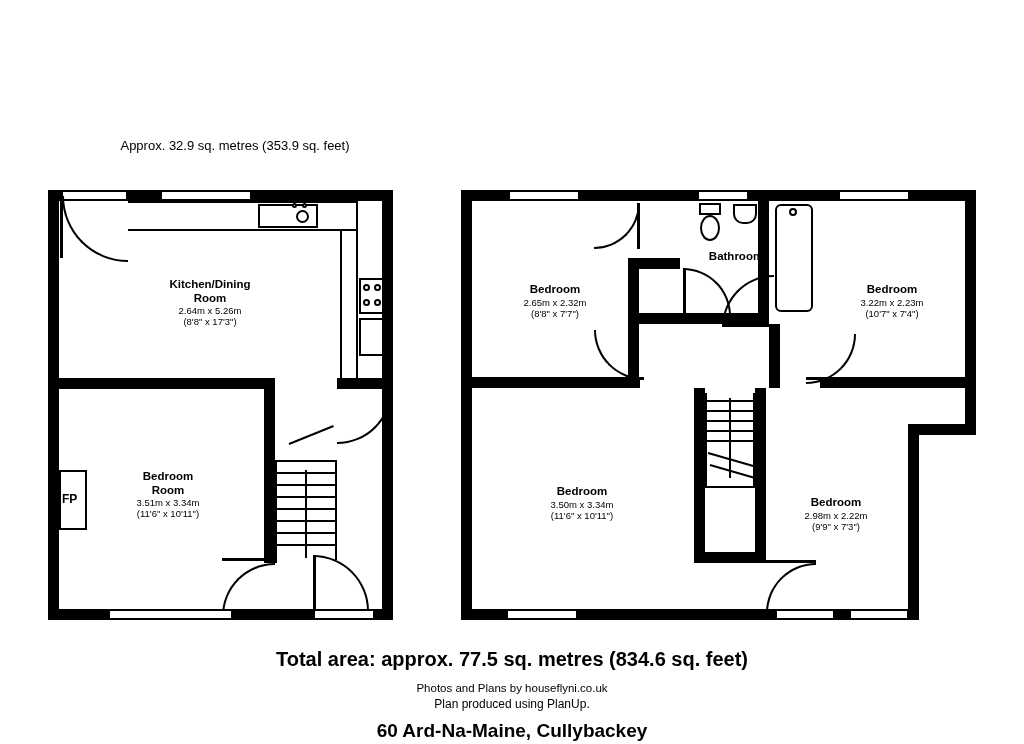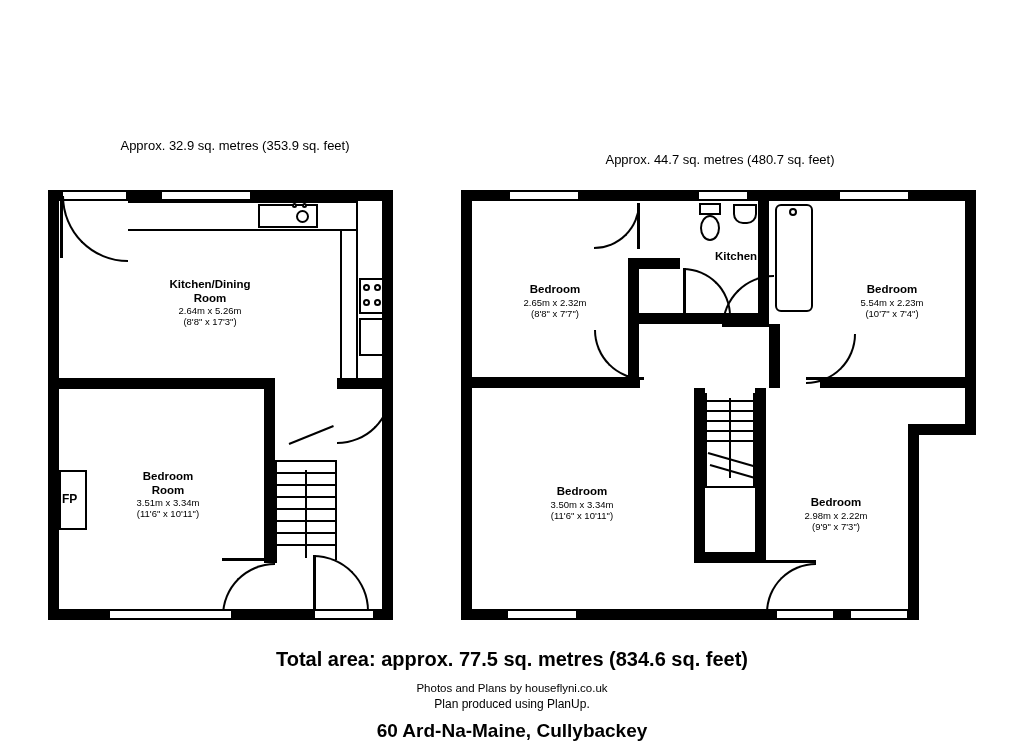--- a/index.html
+++ b/index.html
@@ -147,21 +147,20 @@
     width: 2px;
   }
 </style>
 </head>
 <body>
 
 <div class="plan-root">
 
   <div class="floor-sub" id="gf-sub">Approx. 32.9 sq. metres (353.9 sq. feet)</div>
 
-  <div class="floor-sub" id="ff-sub">Approx. 44.7 sq. metres (480.7 sq. feet)</div>
 
   <div>
 
     <div class="wall" style="left:48px; top:190px; width:345px; height:11px;"></div>
     <div class="wall" style="left:48px; top:190px; width:11px; height:430px;"></div>
     <div class="wall" style="left:382px; top:190px; width:11px; height:430px;"></div>
     <div class="wall" style="left:48px; top:609px; width:345px; height:11px;"></div>
 
     <div class="win" style="left:60px; top:190px; width:68px; height:11px;"></div>
     <div class="win" style="left:160px; top:190px; width:92px; height:11px;"></div>
@@ -291,32 +290,32 @@
     <div class="swing" style="left:766px; top:563px; width:50px; height:50px; border-radius:50px 0 0 0; border-bottom:none; border-right:none;"></div>
     <div class="door-leaf" style="left:766px; top:560px; width:50px; height:3px;"></div>
 
     <div class="fixture" style="left:775px; top:204px; width:38px; height:108px; border-radius:6px;"></div>
     <div class="fixture-round" style="left:789px; top:208px; width:8px; height:8px;"></div>
     <div class="fixture" style="left:733px; top:204px; width:24px; height:20px; border-radius:0 0 10px 10px;"></div>
     <div class="fixture-round" style="left:700px; top:215px; width:20px; height:26px;"></div>
     <div class="fixture" style="left:699px; top:203px; width:22px; height:12px;"></div>
 
     <div class="room-label" style="left:676px; top:250px; width:120px;">
-      <span class="rname">Kitchen</span>
+      <span class="rname">Bathroom</span>
     </div>
 
     <div class="room-label" style="left:481px; top:283px; width:148px;">
       <span class="rname">Bedroom</span>
       <span class="rdim">2.65m x 2.32m</span>
       <span class="rdim2">(8'8" x 7'7")</span>
     </div>
 
     <div class="room-label" style="left:818px; top:283px; width:148px;">
       <span class="rname">Bedroom</span>
-      <span class="rdim">5.54m x 2.23m</span>
+      <span class="rdim">3.22m x 2.23m</span>
       <span class="rdim2">(10'7" x 7'4")</span>
     </div>
 
     <div class="room-label" style="left:508px; top:485px; width:148px;">
       <span class="rname">Bedroom</span>
       <span class="rdim">3.50m x 3.34m</span>
       <span class="rdim2">(11'6" x 10'11")</span>
     </div>
 
     <div class="room-label" style="left:762px; top:496px; width:148px;">

